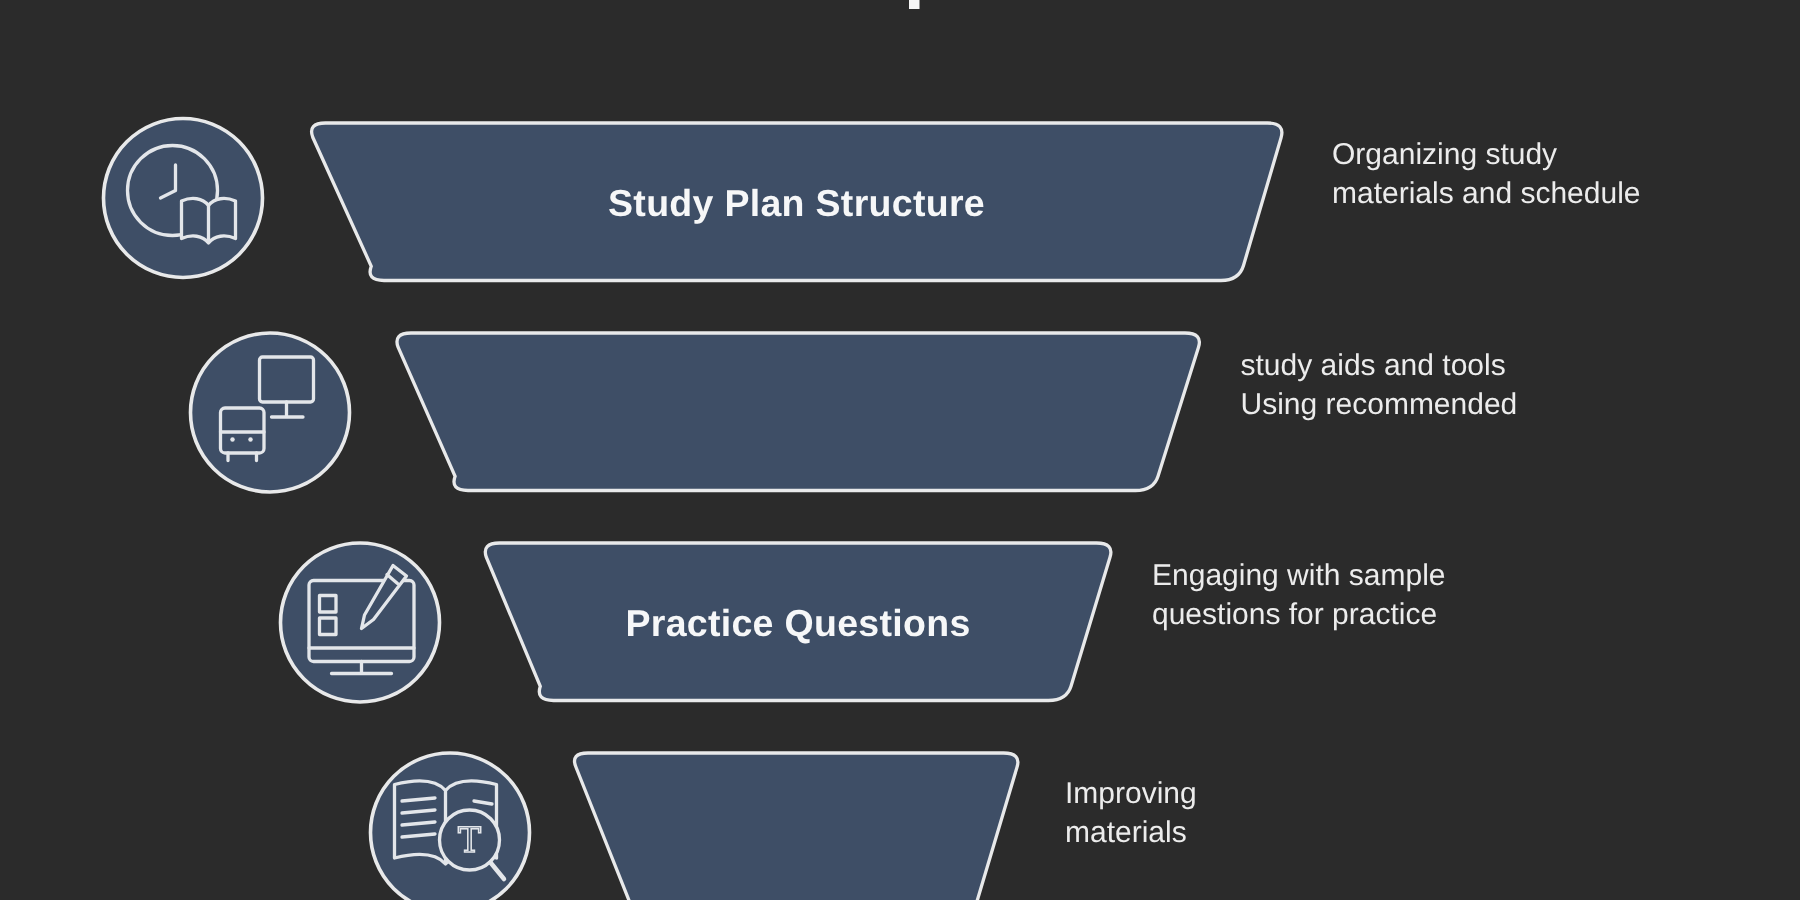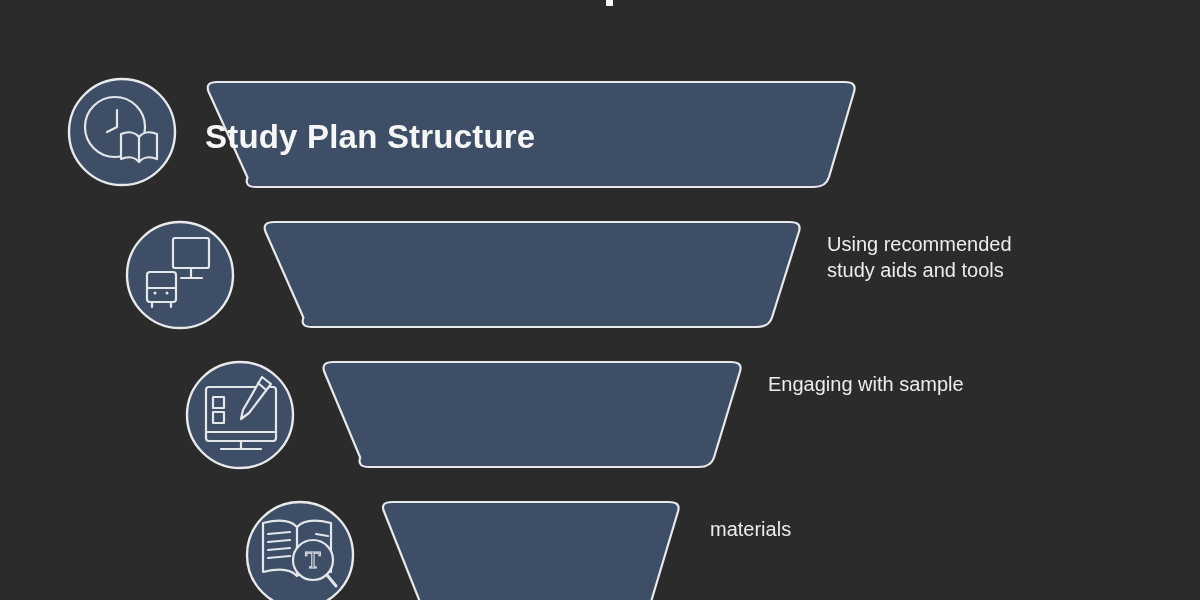--- a/index.html
+++ b/index.html
@@ -25,22 +25,22 @@
     background:var(--title-fragment-color);
   }
   .seg{fill:var(--segment-fill);stroke:var(--segment-stroke);stroke-width:2.2;}
   .badge{fill:var(--segment-fill);stroke:var(--segment-stroke);stroke-width:2.4;}
   .gs{fill:none;stroke:var(--icon-stroke);stroke-width:2.2;stroke-linecap:round;stroke-linejoin:round;}
   .gf{fill:var(--segment-fill);stroke:var(--icon-stroke);stroke-width:2.2;stroke-linecap:round;stroke-linejoin:round;}
   .dot{fill:var(--icon-stroke);stroke:none;}
   .seg-label{
     position:absolute;
     color:var(--heading-text);
-    font-size:33px;font-weight:700;
-    line-height:33px;
+    font-size:25px;font-weight:700;
+    text-align:center;line-height:33px;
     letter-spacing:0.2px;
     white-space:nowrap;
   }
   .seg-label.wrap{white-space:normal;}
   .seg-desc{
     position:absolute;
     color:var(--description-text);
     font-size:20px;font-weight:400;
     line-height:26px;text-align:left;
     white-space:nowrap;
@@ -100,29 +100,36 @@
       <path class="gs" d="M 268 534 L 290 532 M 268 542 L 290 540 M 268 550 L 290 548 M 268 558 L 290 556 M 316 534 L 328 536"></path>
       <circle class="gf" cx="313" cy="560" r="20"></circle>
       <path class="gs" d="M 327 575 L 336 586" style="stroke-width:3"></path>
       <text x="313" y="568" text-anchor="middle" font-family="DejaVu Serif, serif" font-size="23" fill="none" stroke="#e3e6ea" stroke-width="1">T</text>
     </g>
   </svg>
 
   <div class="seg-label" style="left:205px;top:120px;width:652px;">Study Plan Structure</div>
 
 
+  <div class="seg-label" style="left:321px;top:400px;width:422px;">Practice Questions</div>
 
 
+  <div class="seg-desc" style="left:888px;top:90px;">
+    <div>Organizing study</div>
+    <div>materials and schedule</div>
+  </div>
 
   <div class="seg-desc" style="left:827px;top:231px;">
+    <div>study aids and tools</div>
     <div>Using recommended</div>
-    <div>study aids and tools</div>
   </div>
 
   <div class="seg-desc" style="left:768px;top:371px;">
     <div>Engaging with sample</div>
+    <div>questions for practice</div>
   </div>
 
   <div class="seg-desc" style="left:710px;top:516px;">
+    <div>Improving</div>
     <div>materials</div>
   </div>
 
 </div>
 
 </body></html>

